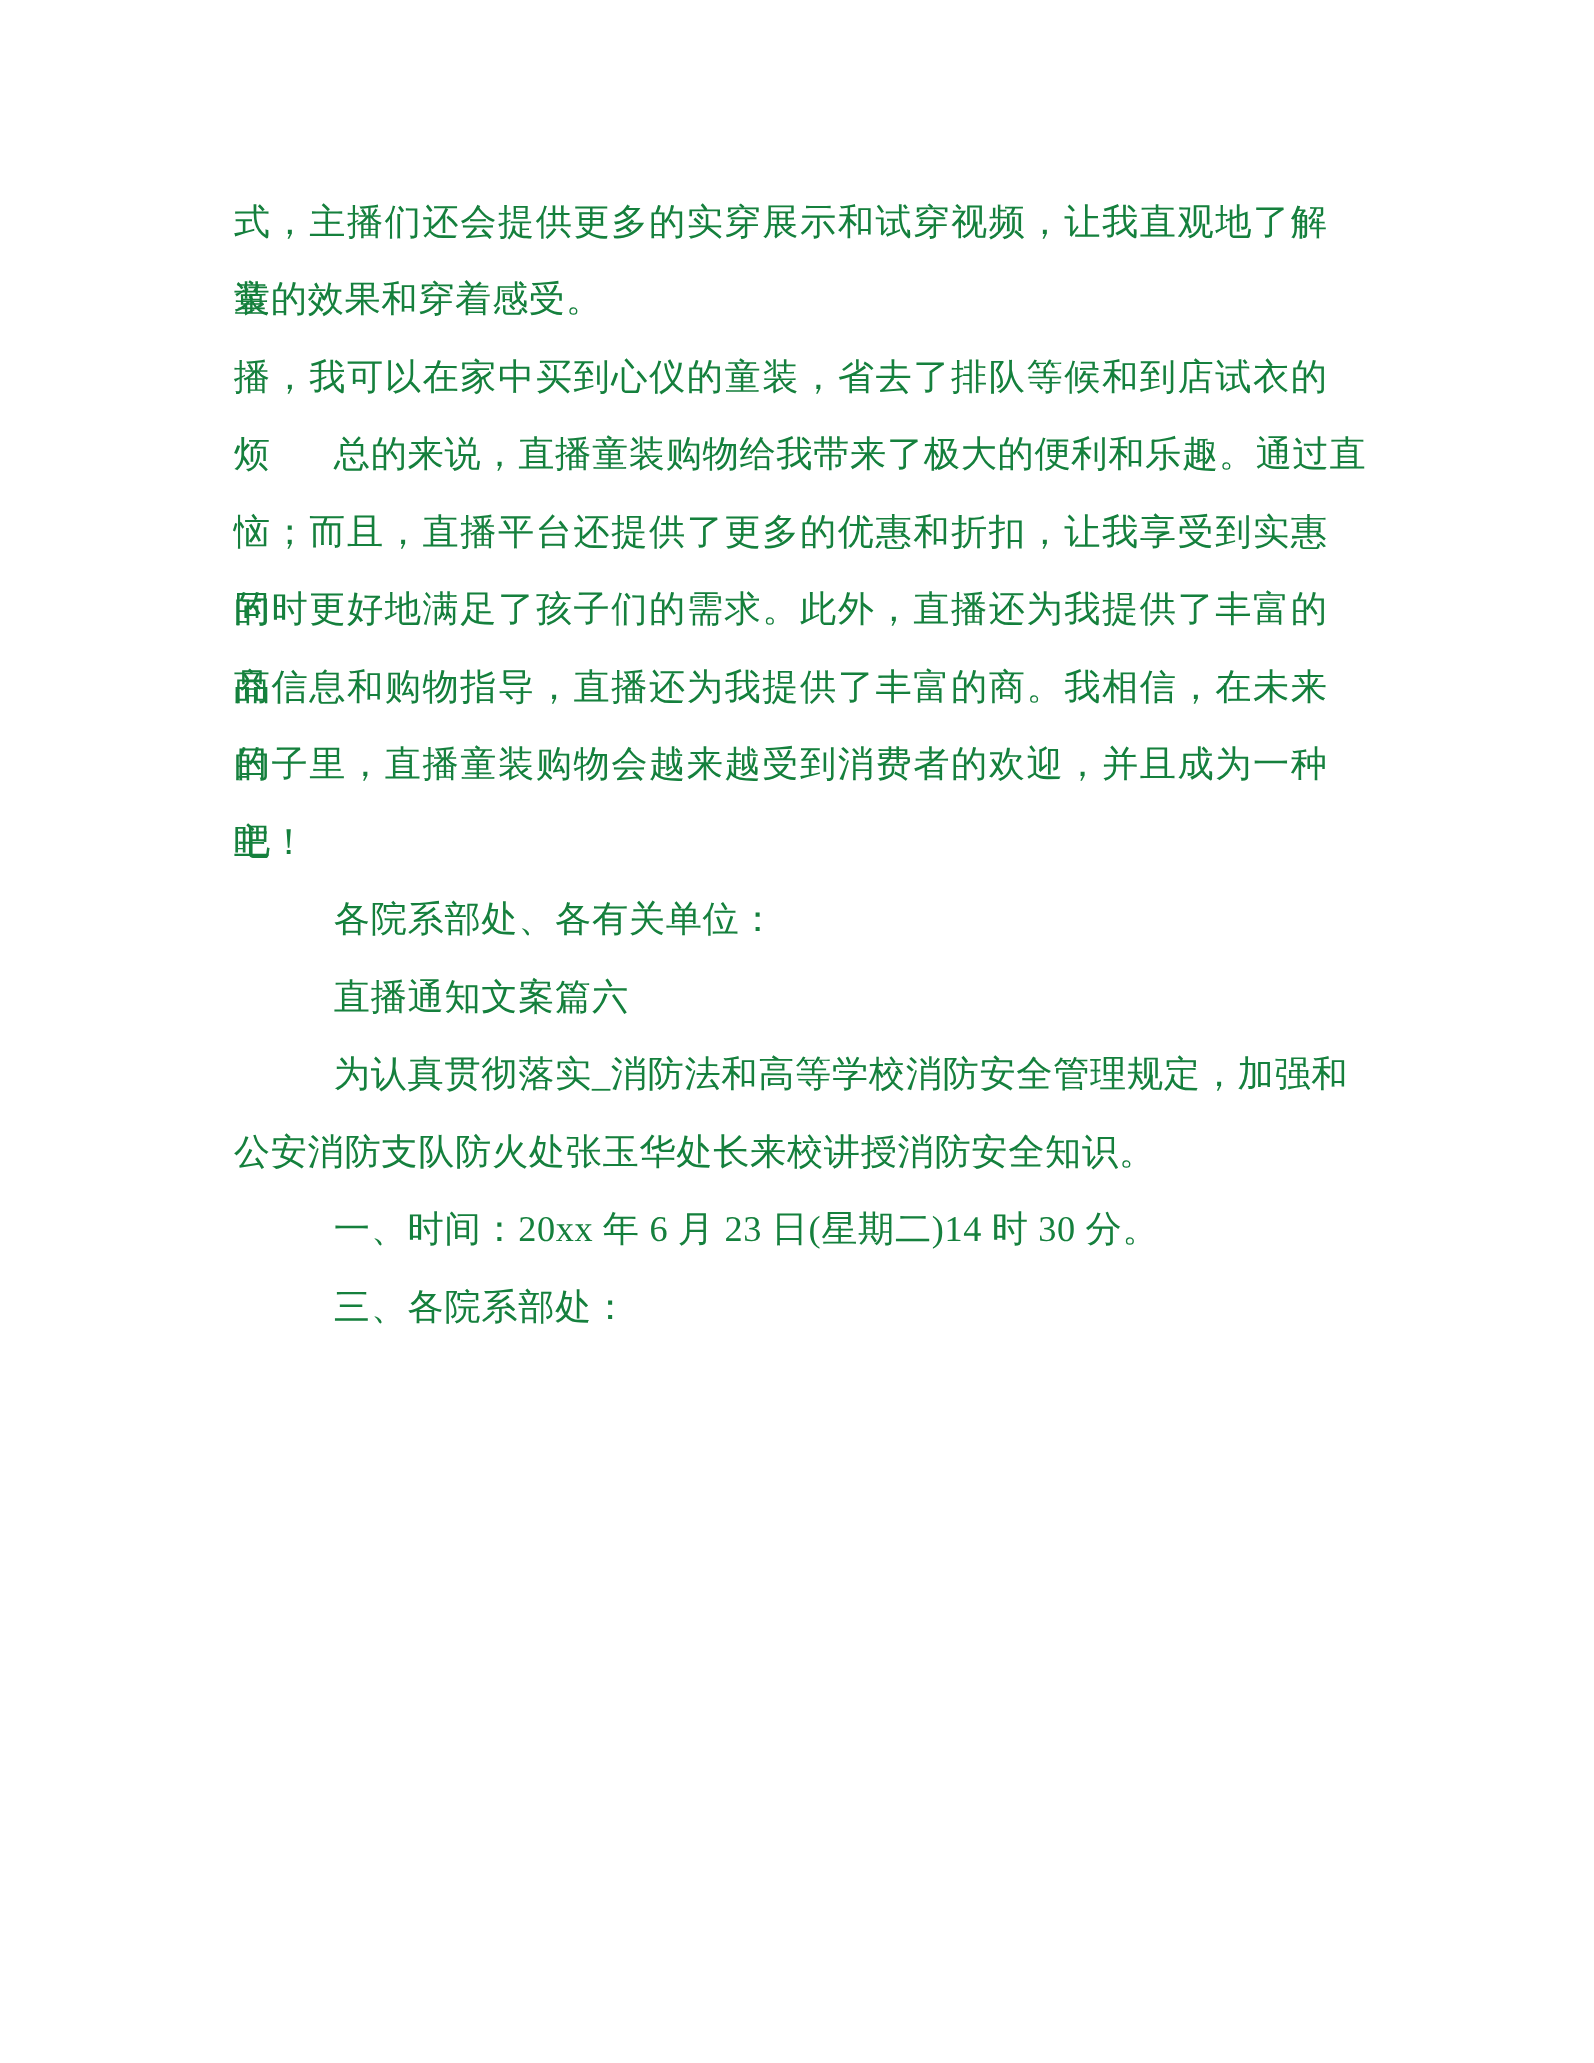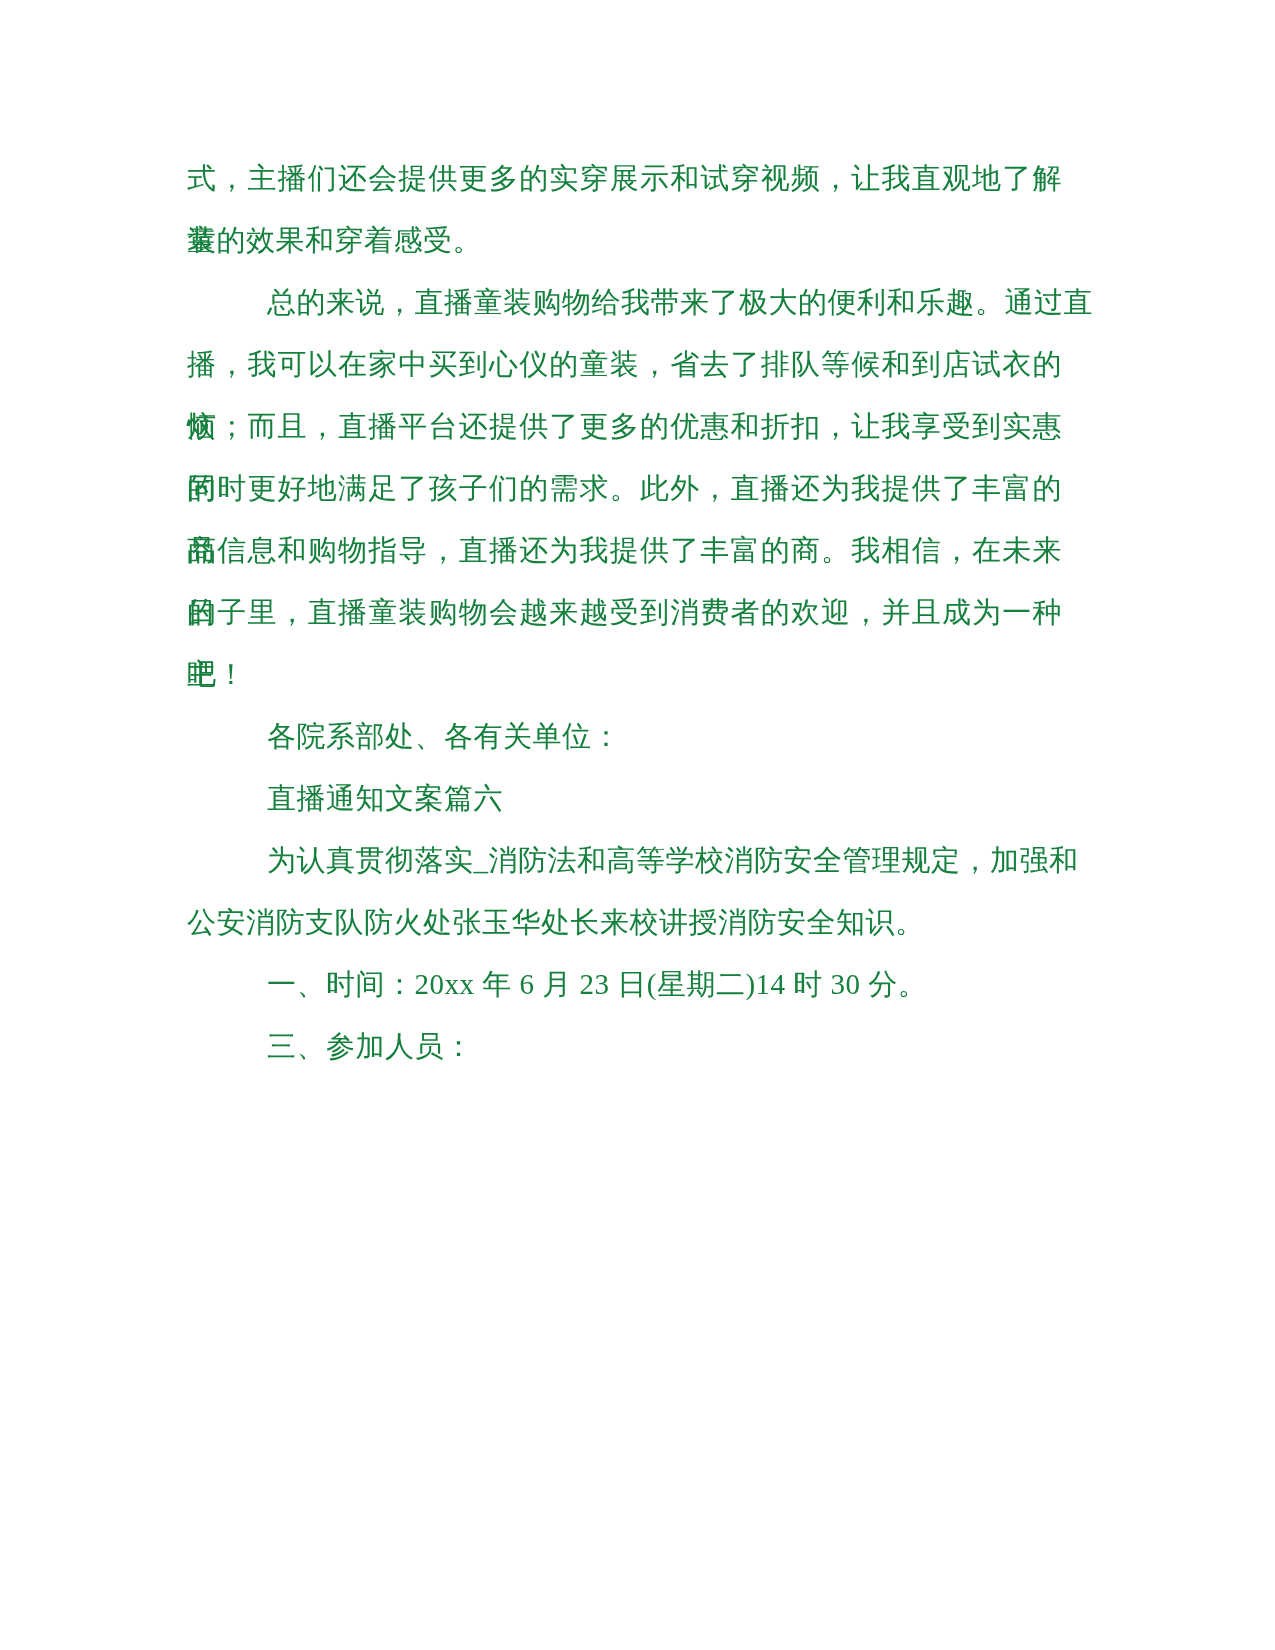--- a/index.html
+++ b/index.html
@@ -41,27 +41,27 @@
     overflow: visible;
   }
 </style>
 </head>
 <body>
 
 <div class="page">
   <div class="content">
       <div class="line justify">式，主播们还会提供更多的实穿展示和试穿视频，让我直观地了解童</div>
       <div class="line">装的效果和穿着感受。</div>
+      <div class="line justify">播，我可以在家中买到心仪的童装，省去了排队等候和到店试衣的烦</div>
       <div class="line indent">总的来说，直播童装购物给我带来了极大的便利和乐趣。通过直</div>
-      <div class="line justify">播，我可以在家中买到心仪的童装，省去了排队等候和到店试衣的烦</div>
       <div class="line justify">恼；而且，直播平台还提供了更多的优惠和折扣，让我享受到实惠的</div>
       <div class="line justify">同时更好地满足了孩子们的需求。此外，直播还为我提供了丰富的商</div>
       <div class="line justify">品信息和购物指导，直播还为我提供了丰富的商。我相信，在未来的</div>
       <div class="line justify">日子里，直播童装购物会越来越受到消费者的欢迎，并且成为一种主</div>
       <div class="line">吧！</div>
       <div class="line indent">各院系部处、各有关单位：</div>
       <div class="line indent">直播通知文案篇六</div>
       <div class="line indent">为认真贯彻落实_消防法和高等学校消防安全管理规定，加强和</div>
       <div class="line">公安消防支队防火处张玉华处长来校讲授消防安全知识。</div>
       <div class="line indent">一、时间：20xx 年 6 月 23 日(星期二)14 时 30 分。</div>
-      <div class="line indent">三、参加人员：</div>
+      <div class="line indent">三、各院系部处：</div>
     </div>
 </div>
 
 </body></html>

